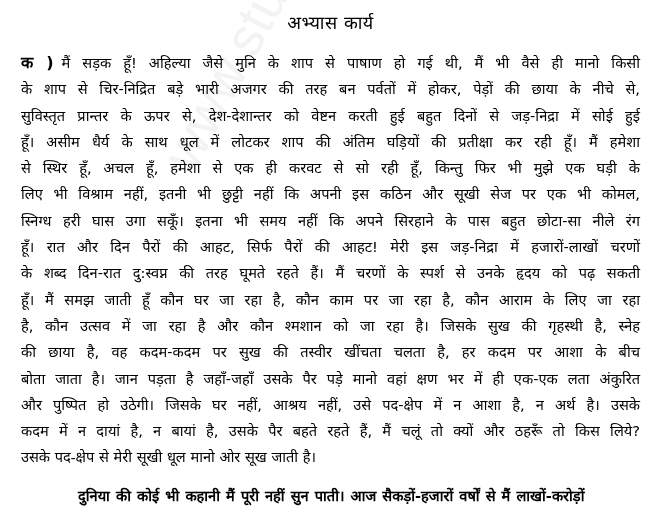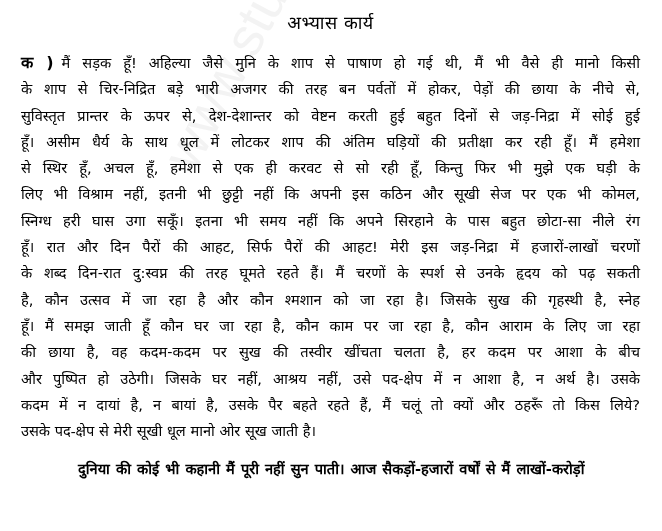--- a/index.html
+++ b/index.html
@@ -42,22 +42,23 @@
   <div class="para">
     <span class="line"><span class="label">क )</span><span>मैं सड़क हूँ! अहिल्या जैसे मुनि के शाप से पाषाण हो गई थी, मैं भी वैसे ही मानो किसी</span></span>
     <span class="line">के शाप से चिर-निद्रित बड़े भारी अजगर की तरह बन पर्वतों में होकर, पेड़ों की छाया के नीचे से,</span>
     <span class="line">सुविस्तृत प्रान्तर के ऊपर से, देश-देशान्तर को वेष्टन करती हुई बहुत दिनों से जड़-निद्रा में सोई हुई</span>
     <span class="line">हूँ। असीम धैर्य के साथ धूल में लोटकर शाप की अंतिम घड़ियों की प्रतीक्षा कर रही हूँ। मैं हमेशा</span>
     <span class="line">से स्थिर हूँ, अचल हूँ, हमेशा से एक ही करवट से सो रही हूँ, किन्तु फिर भी मुझे एक घड़ी के</span>
     <span class="line">लिए भी विश्राम नहीं, इतनी भी छुट्टी नहीं कि अपनी इस कठिन और सूखी सेज पर एक भी कोमल,</span>
     <span class="line">स्निग्ध हरी घास उगा सकूँ। इतना भी समय नहीं कि अपने सिरहाने के पास बहुत छोटा-सा नीले रंग</span>
     <span class="line">हूँ। रात और दिन पैरों की आहट, सिर्फ पैरों की आहट! मेरी इस जड़-निद्रा में हजारों-लाखों चरणों</span>
     <span class="line">के शब्द दिन-रात दु:स्वप्न की तरह घूमते रहते हैं। मैं चरणों के स्पर्श से उनके हृदय को पढ़ सकती</span>
+    <span class="line">हूँ। मैं समझ जाती हूँ कौन घर जा रहा है, कौन काम पर जा रहा है, कौन आराम के लिए जा रहा</span>
     <span class="line">है, कौन उत्सव में जा रहा है और कौन श्मशान को जा रहा है। जिसके सुख की गृहस्थी है, स्नेह</span>
-    <span class="line">हूँ। मैं समझ जाती हूँ कौन घर जा रहा है, कौन काम पर जा रहा है, कौन आराम के लिए जा रहा</span>
     <span class="line">की छाया है, वह कदम-कदम पर सुख की तस्वीर खींचता चलता है, हर कदम पर आशा के बीच</span>
+    <span class="line">बोता जाता है। जान पड़ता है जहाँ-जहाँ उसके पैर पड़े मानो वहां क्षण भर में ही एक-एक लता अंकुरित</span>
     <span class="line">और पुष्पित हो उठेगी। जिसके घर नहीं, आश्रय नहीं, उसे पद-क्षेप में न आशा है, न अर्थ है। उसके</span>
     <span class="line">कदम में न दायां है, न बायां है, उसके पैर बहते रहते हैं, मैं चलूं तो क्यों और ठहरूँ तो किस लिये?</span>
     <span class="line last">उसके पद-क्षेप से मेरी सूखी धूल मानो ओर सूख जाती है।</span>
   </div>
 
   <p class="para para2">दुनिया की कोई भी कहानी मैं पूरी नहीं सुन पाती। आज सैकड़ों-हजारों वर्षों से मैं लाखों-करोड़ों</p>
 </div>
 
 </body></html>

